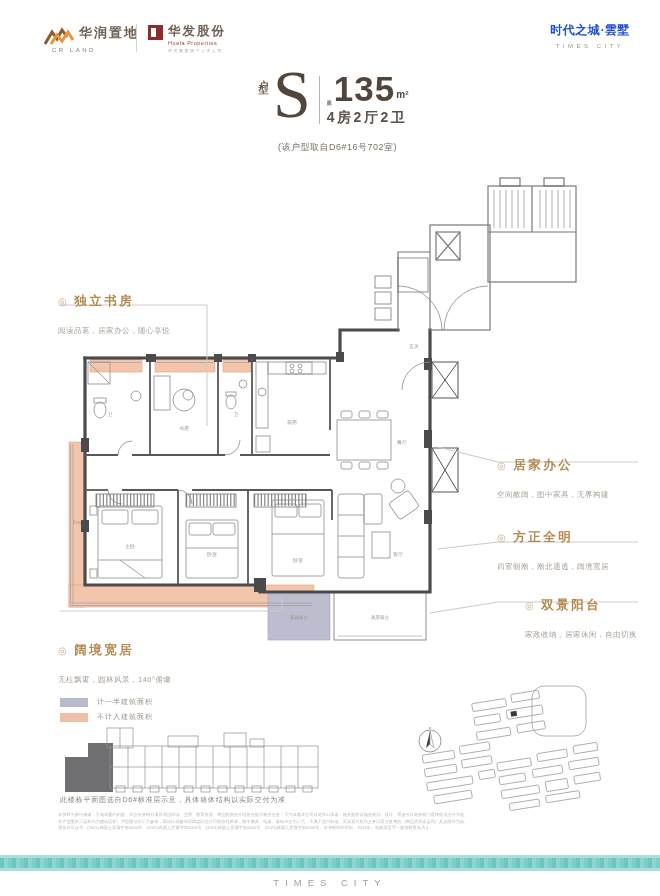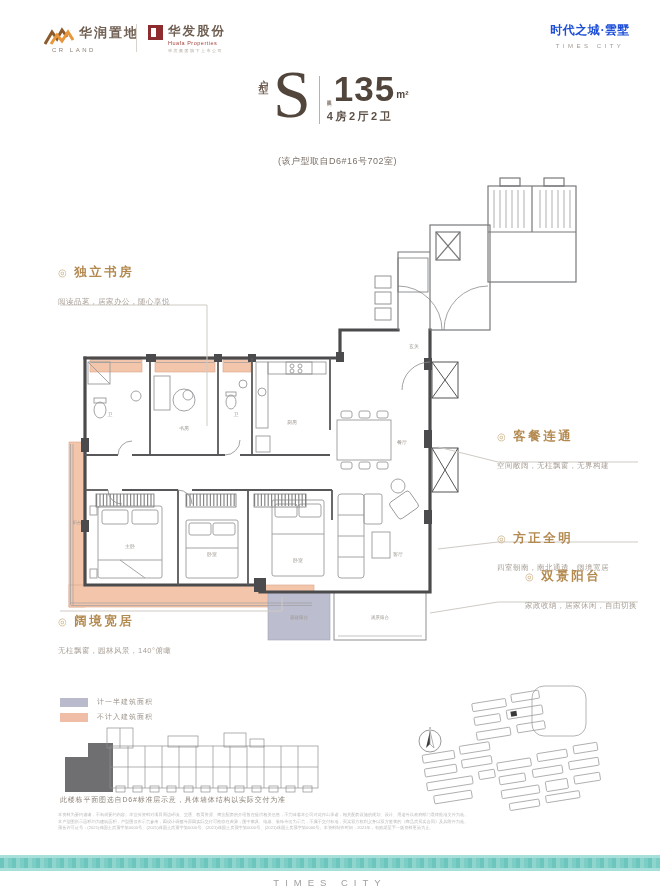--- a/index.html
+++ b/index.html
@@ -27,30 +27,30 @@
   
   .unit{left:256px;top:62px;display:flex;align-items:flex-start;}
   .unit .hx{writing-mode:vertical-rl;font-size:10px;color:#6f5f52;letter-spacing:4px;margin-top:10px;font-weight:bold;}
   .unit .S{font-family:"Liberation Serif",serif;font-size:68px;color:#51453c;line-height:0.95;margin:0 5px 0 3px;}
   .unit .vline{width:1px;height:48px;background:#b9b0a6;margin:14px 7px 0 3px;}
   .unit .col{margin-top:11px;}
   .unit .r1{display:flex;align-items:flex-end;}
   .unit .anote{writing-mode:vertical-rl;font-size:4.5px;color:#968b80;letter-spacing:0.5px;margin-bottom:6px;}
   .unit .n{font-size:35px;font-weight:bold;color:#51453c;letter-spacing:1px;line-height:0.9;margin-left:2px;}
   .unit .u{font-size:10px;font-weight:bold;color:#51453c;margin-left:1px;line-height:2;}
-  .unit .rooms{font-size:11px;color:#5c5047;letter-spacing:2.5px;margin-top:4px;font-weight:bold;}
-  .unit-note{left:250px;top:155px;width:175px;text-align:center;font-size:9px;color:#7b7168;letter-spacing:0.5px;}
+  .unit .rooms{font-size:14px;color:#5c5047;letter-spacing:2.5px;margin-top:4px;font-weight:bold;}
+  .unit-note{left:250px;top:141px;width:175px;text-align:center;font-size:9px;color:#7b7168;letter-spacing:0.5px;}
 
   
-  .callout .t{font-size:12.5px;font-weight:bold;color:#b3894f;letter-spacing:2.5px;white-space:nowrap;}
+  .callout .t{font-size:12.5px;font-weight:bold;color:#b3894f;letter-spacing:2.5px;white-space:nowrap;margin-top:29px;}
   .callout .b{color:#c9b084;font-size:10px;margin-right:5px;font-weight:normal;}
   .callout .d{font-size:7.5px;color:#a89f96;margin-top:16px;letter-spacing:0.5px;white-space:nowrap;}
   .co-study{left:58px;top:264px;}
   .co-dining{left:497px;top:428px;}
-  .co-bright{left:497px;top:530px;}
+  .co-bright{left:497px;top:500px;}
   .co-balcony{left:525px;top:568px;}
   .co-suite{left:58px;top:613px;}
 
   
   .legend{left:60px;top:697px;}
   .legend .row{display:flex;align-items:center;margin-bottom:5px;}
   .legend .sw{width:28px;height:9px;margin-right:9px;}
   .sw-half{background:#b9bacc;}
   .sw-excl{background:#f0bda7;}
   .legend .lb{font-size:7px;color:#988f86;letter-spacing:1px;}
@@ -402,22 +402,22 @@
     <div class="rooms">4房2厅2卫</div>
   </div>
 </div>
 <div class="txt unit-note">(该户型取自D6#16号702室)</div>
 
 <div class="txt callout co-study">
   <div class="t"><span class="b">◎</span><span>独立书房</span></div>
   <div class="d">阅读品茗，居家办公，随心享悦</div>
 </div>
 <div class="txt callout co-dining">
-  <div class="t"><span class="b">◎</span><span>客餐连通</span></div>
-  <div class="d">空间敞阔，无柱飘窗，无界构建</div>
+  <div class="t"><span class="b">◎</span><span>居家办公</span></div>
+  <div class="d">空间敞阔，图中家具，无界构建</div>
 </div>
 <div class="txt callout co-bright">
   <div class="t"><span class="b">◎</span><span>方正全明</span></div>
   <div class="d">四室朝南，南北通透，阔境宽居</div>
 </div>
 <div class="txt callout co-balcony">
   <div class="t"><span class="b">◎</span><span>双景阳台</span></div>
   <div class="d">家政收纳，居家休闲，自由切换</div>
 </div>
 <div class="txt callout co-suite">

